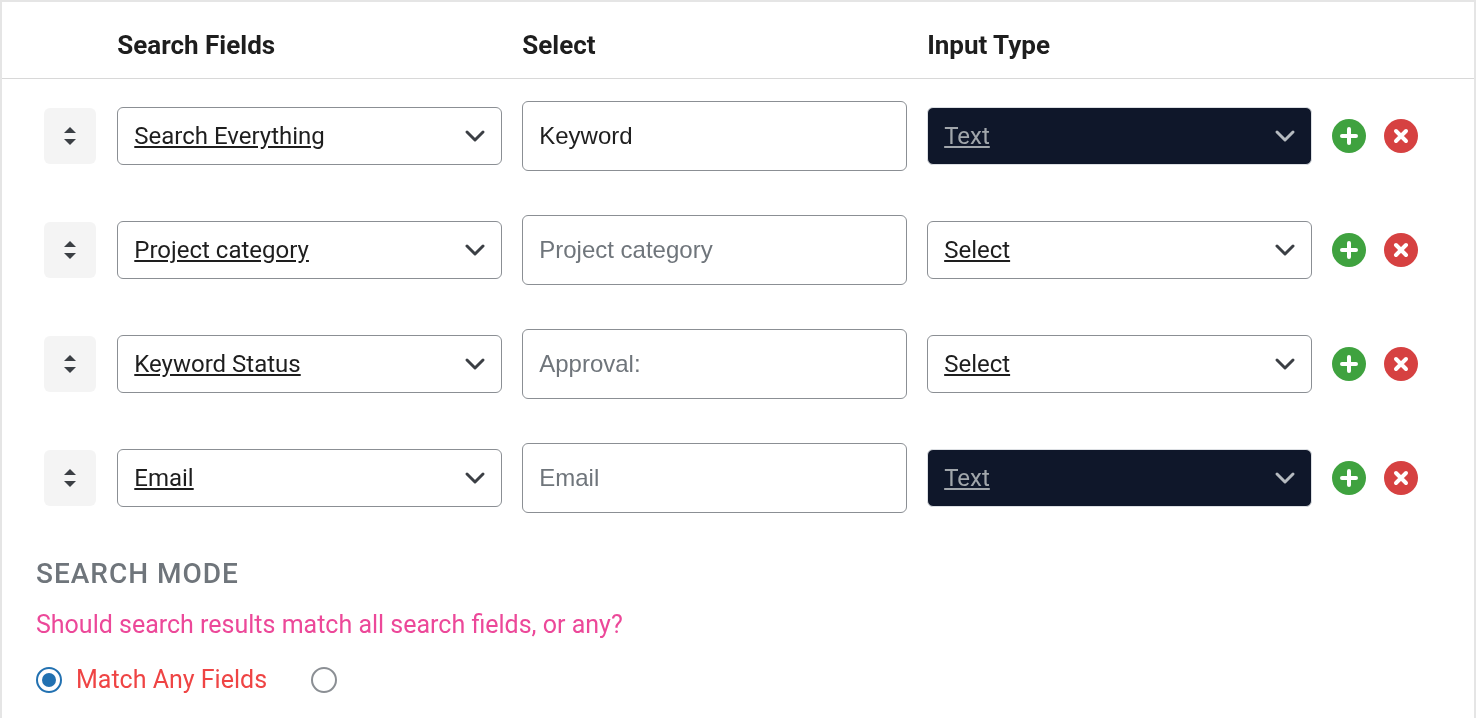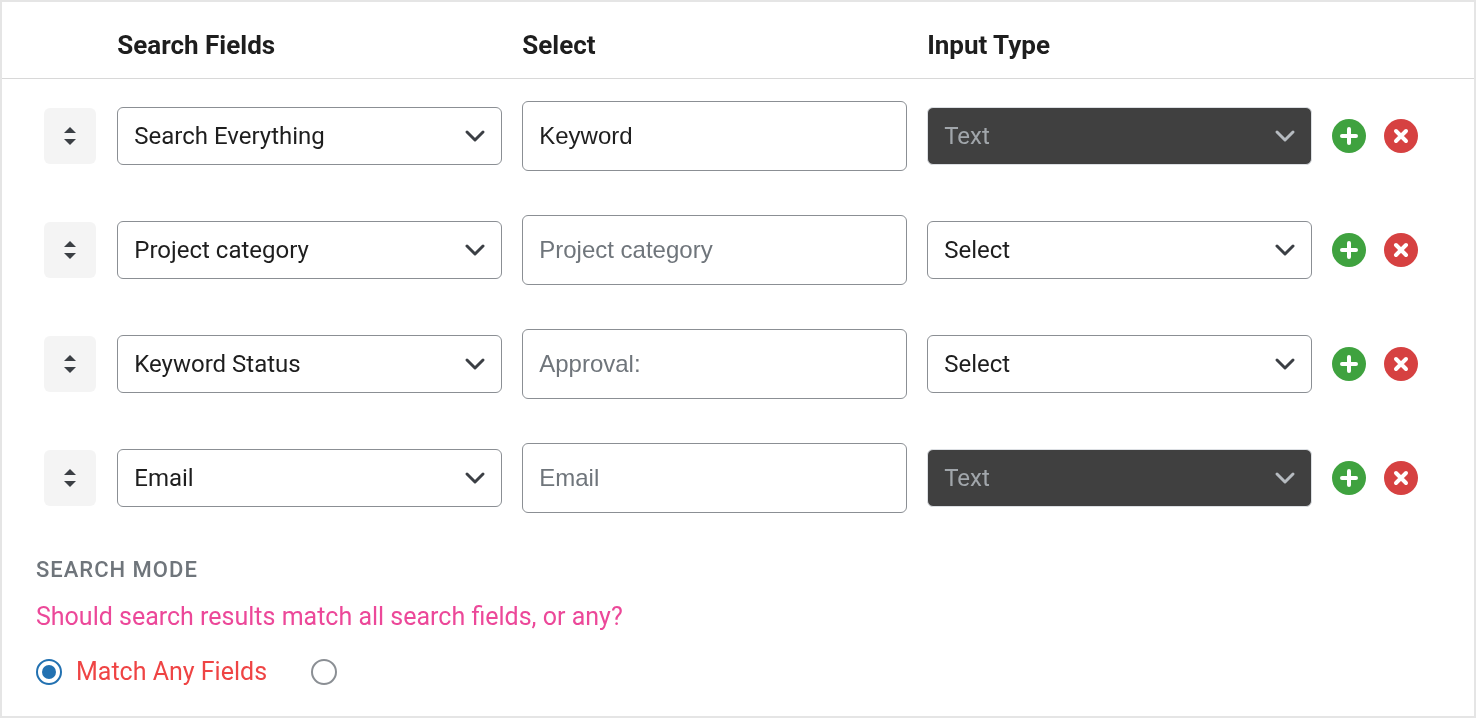--- a/index.html
+++ b/index.html
@@ -59,23 +59,24 @@
     height: 58px;
     border: 1px solid #8b8f94;
     border-radius: 6px;
     background: #fff;
     padding: 0 48px 0 16px;
     font-size: 24px;
     color: #1e1e1e;
     display: flex;
     align-items: center;
     cursor: pointer;
+    text-decoration: underline;
   }
   .ctl.disabled {
-    background: #404040;
+    background: #0f172a;
     border-color: #dcdfe3;
     color: #a1a6ab;
     cursor: default;
   }
   .chev {
     position: absolute;
     right: 16px; top: 50%;
     transform: translateY(-50%);
     pointer-events: none;
   }
@@ -107,21 +108,21 @@
     display: flex; align-items:center; justify-content:center;
     cursor: pointer; flex-shrink:0;
   }
   .icon-add { background:#3fa23f; }
   .icon-del { background:#d64141; }
   .icon-btn svg { display:block; }
 
   .mode-section { padding: 22px 34px 30px 34px; }
   .mode-title {
     color:#6f757b;
-    font-size: 22px;
+    font-size: 28px;
     letter-spacing: 1px;
     font-weight: 500;
     margin-bottom: 20px;
   }
   .mode-desc {
     color:#ec4899;
     font-size: 25px;
     margin-bottom: 26px;
   }
   .radio-row { display:flex; gap:44px; align-items:center; }

